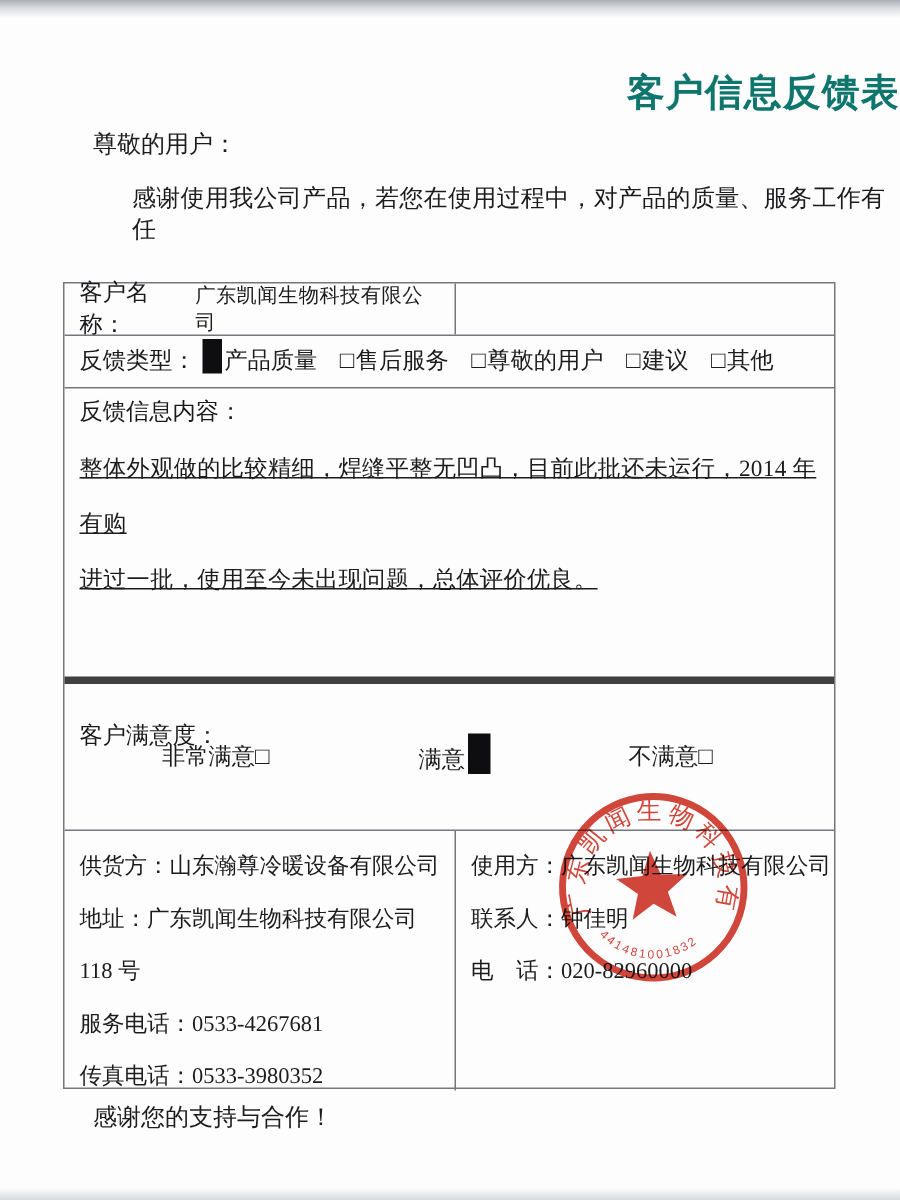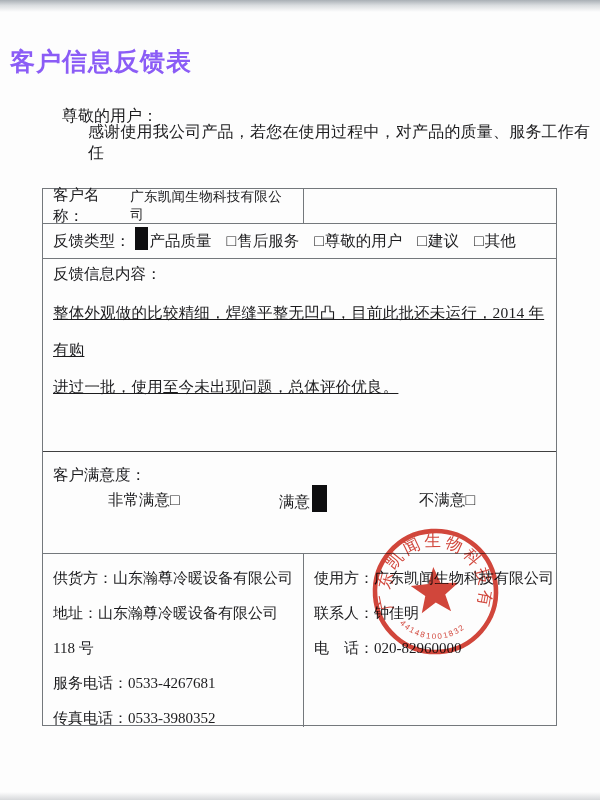--- a/index.html
+++ b/index.html
@@ -7,34 +7,34 @@
     width:600px;height:800px;overflow:hidden;position:relative;
     background:#fdfdfd;color:#1c1c1e;
     font-family:"Liberation Serif", serif;
   }
   .sheet{position:absolute;inset:0;}
   .edge-top{position:absolute;top:0;left:0;right:0;height:12px;
     background:linear-gradient(180deg,#a9afb5 0%,#dadde0 45%,rgba(255,255,255,0) 100%);}
   .edge-bottom{position:absolute;bottom:0;left:0;right:0;height:8px;
     background:linear-gradient(0deg,#d7d9db 0%,rgba(255,255,255,0) 100%);}
 
-  .title{position:absolute;top:45px;left:10px;width:590px;text-align:left;
-    font-family:"Liberation Sans", sans-serif;font-weight:bold;font-size:25px;letter-spacing:1px;color:#8b5cf6;}
-  .salutation{position:absolute;left:62px;top:86px;font-size:16px;margin-top:20px;}
+  .title{position:absolute;top:45px;left:10px;width:590px;text-align:right;
+    font-family:"Liberation Sans", sans-serif;font-weight:bold;font-size:25px;letter-spacing:1px;color:#0f766e;}
+  .salutation{position:absolute;left:62px;top:86px;font-size:16px;}
   .intro{position:absolute;font-size:16px;letter-spacing:.2px;}
   .intro.l1{left:88px;top:122px;}
   .intro.l2{left:62px;top:156px;}
 
   .tbl{position:absolute;left:42px;top:188px;width:515px;height:538px;
     border:1px solid #74787c;box-sizing:border-box;}
   .row{position:absolute;left:0;right:0;box-sizing:border-box;}
   .row.r1{top:0;height:34px;display:flex;}
   .row.r2{top:34px;height:35px;border-top:1px solid #74787c;line-height:33px;padding-left:10px;white-space:nowrap;}
   .row.r3{top:69px;height:193px;border-top:1px solid #74787c;padding:5px 10px 0 10px;}
-  .row.r4{top:262px;height:102px;border-top:1px solid #404040;padding:13px 10px 0 10px;}
+  .row.r4{top:262px;height:102px;border-top:5px solid #404040;padding:24px 10px 0 10px;}
   .row.r5{top:364px;height:174px;border-top:1px solid #74787c;display:flex;}
 
   .cell{box-sizing:border-box;padding:0 8px 0 10px;}
   .c-left{width:261px;border-right:1px solid #74787c;flex:none;}
   .row.r1 .cell{display:flex;align-items:center;}
   .lab{font-size:15.5px;color:#19191c;}
   .val{font-size:15px;}
   .val.sm{font-size:13.5px;letter-spacing:.3px;}
 
   .cbx{font-size:16px;margin-right:1px;}
@@ -101,33 +101,34 @@
       <div class="satrow">
         <span class="sat s1"><span>非常满意</span><span class="cbx">□</span></span>
         <span class="sat s2"><span>满意</span><span class="cbx-fill big"></span></span>
         <span class="sat s3"><span>不满意</span><span class="cbx">□</span></span>
       </div>
     </div>
 
     <div class="row r5">
       <div class="cell c-left party">
         <div class="ln">供货方：山东瀚尊冷暖设备有限公司</div>
-        <div class="ln">地址：山东瀚尊冷暖设备有限公司</div>
+        <div class="ln">地址：广东凯闻生物科技有限公司</div>
         <div class="ln">118 号</div>
         <div class="ln">服务电话：0533-4267681</div>
         <div class="ln">传真电话：0533-3980352</div>
       </div>
       <div class="cell party">
         <div class="ln">使用方：广东凯闻生物科技有限公司</div>
         <div class="ln">联系人：钟佳明</div>
         <div class="ln">电　话：020-82960000</div>
       </div>
     </div>
   </div>
 
+  <div class="closing">感谢您的支持与合作！</div>
 
   <svg class="stamp" viewBox="0 0 131 131" xmlns="http://www.w3.org/2000/svg">
     <defs>
       <path id="arcTop" d="M 24.2,84 A 45,45 0 1 1 105.8,84" fill="none"></path>
       <path id="arcBot" d="M 25.7,92.5 A 48,48 0 0 0 104.3,92.5" fill="none"></path>
     </defs>
     <circle cx="65.5" cy="65.5" r="60.5" fill="none" stroke="var(--stamp-red,#cf362a)" stroke-width="4.6"></circle>
     <polygon fill="var(--stamp-red,#cf362a)" points="65,41 71.2,57.5 88.8,58.3 75,69.2 79.7,86.2 65,76.5 50.3,86.2 55,69.2 41.2,58.3 58.8,57.5"></polygon>
     <text class="stamp-txt">
       <textPath href="#arcTop" startOffset="4">广东凯闻生物科技有限公司</textPath>

